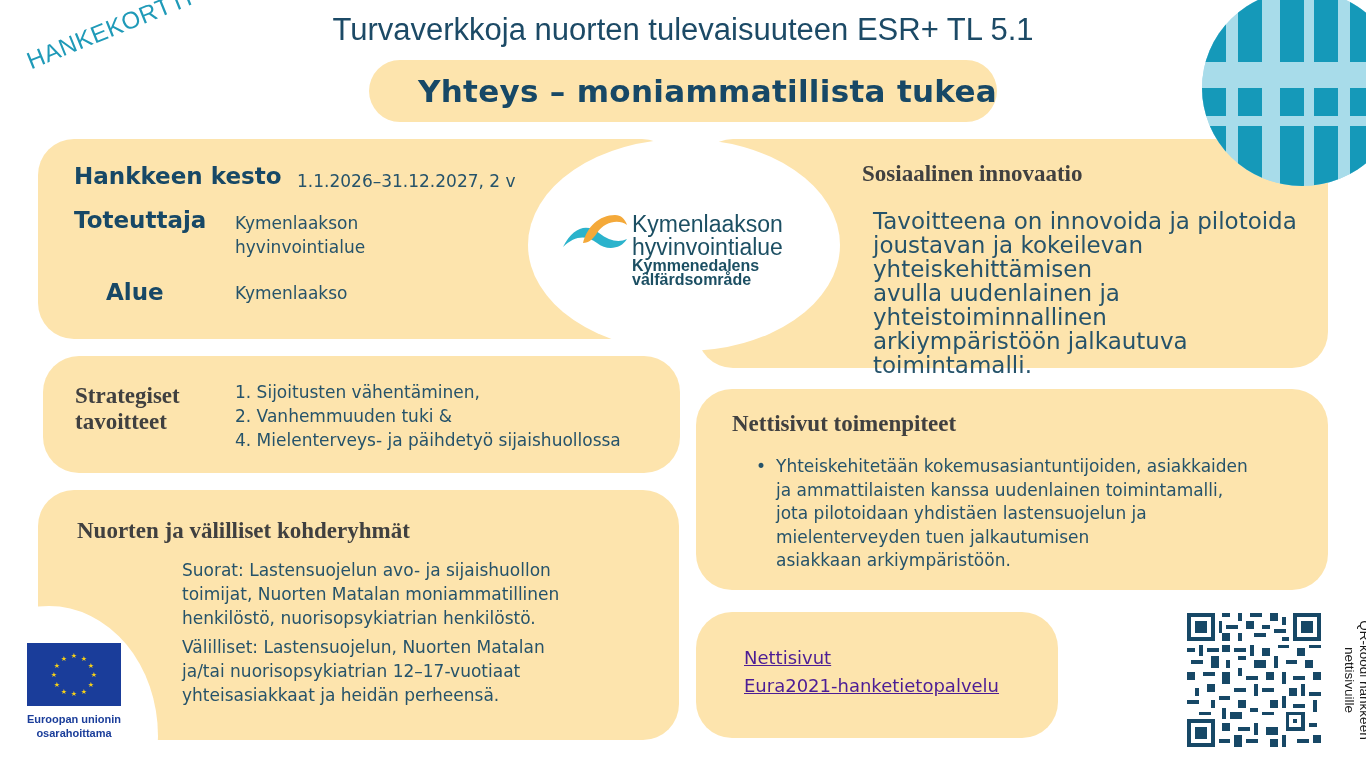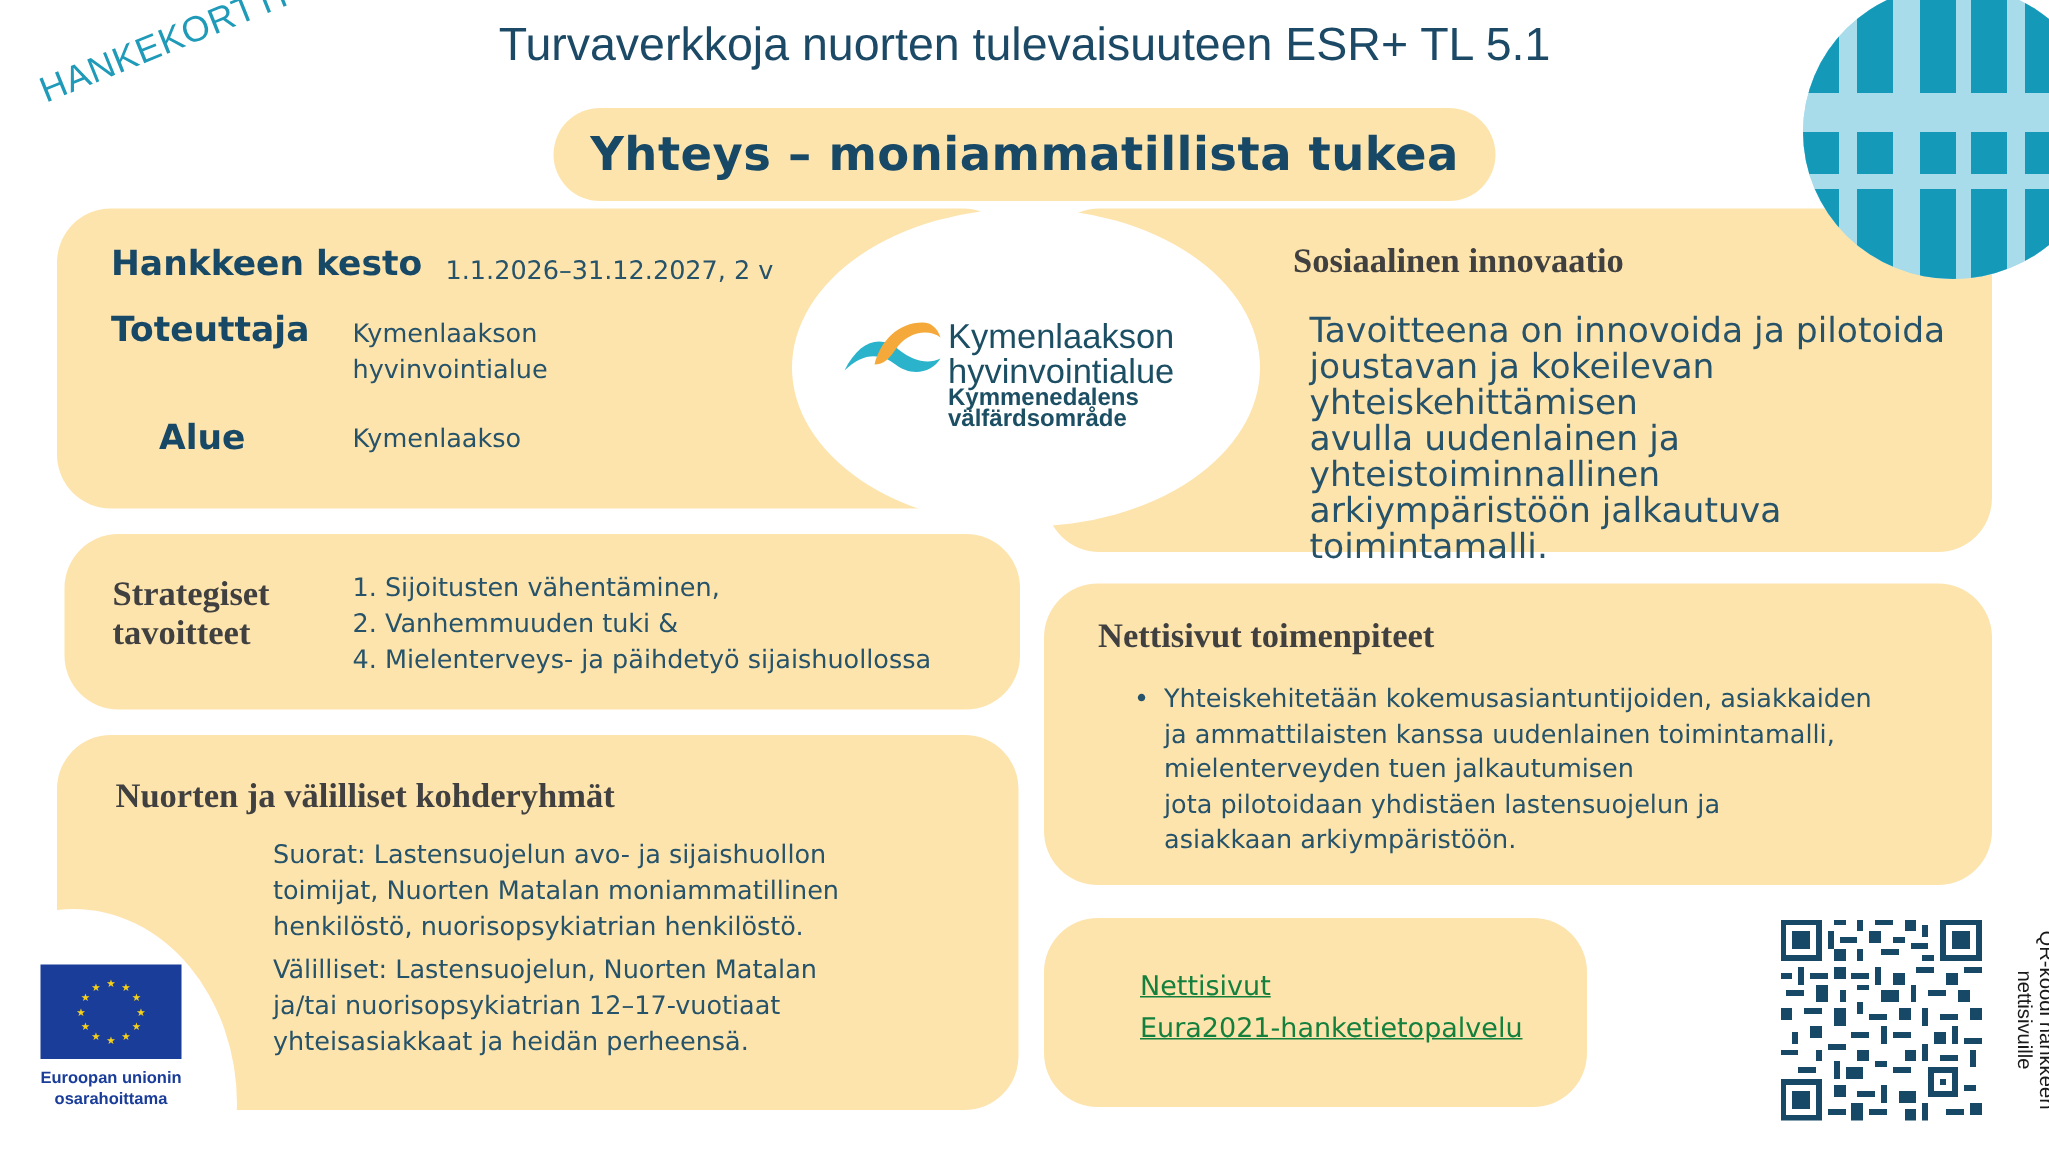--- a/index.html
+++ b/index.html
@@ -7,21 +7,21 @@
     body { position: relative; font-family: "DejaVu Sans", sans-serif; color: #1d4a63; }
     .abs { position: absolute; }
     .card { position: absolute; background: #fde4ad; border-radius: 36px; }
     .h-bold { font-weight: bold; color: #404040; font-family: Liberation Serif, serif; }
     .body-text { color: #26536a; font-family: "DejaVu Sans", sans-serif; }
 
     
     #stamp { left: 28px; top: 48px; transform: rotate(-22deg); transform-origin: left center; color: #1f9ab8; font-size: 24px; letter-spacing: 0.5px; font-family: "Liberation Sans", sans-serif; }
     #project-name { left: 0; width: 1366px; top: 12px; text-align: center; font-family: "Liberation Sans", sans-serif; font-size: 31px; color: #1c4a66; padding-right: 0; }
     #project-name span { position: relative; left: 0px; }
-    #subtitle-pill { left: 369px; top: 72px; width: 628px; height: 62px; border-radius: 31px; background: #fde4ad; display: flex; align-items: center; justify-content: center; }
+    #subtitle-pill { left: 369px; top: 60px; width: 628px; height: 62px; border-radius: 31px; background: #fde4ad; display: flex; align-items: center; justify-content: flex-end; }
     #subtitle-pill span { font-size: 31px; font-weight: bold; color: #174866; letter-spacing: 0.3px; }
 
     
     #deco-circle { left: 1202px; top: -10px; width: 200px; height: 196px; border-radius: 50%; overflow: hidden; background: #a8dcea; }
 
     
     #card-info { left: 38px; top: 139px; width: 640px; height: 200px; }
     #logo-ellipse { left: 528px; top: 139px; width: 312px; height: 212px; border-radius: 50%; background: #ffffff; }
     .label-big { font-size: 23px; font-weight: bold; color: #174866; }
     .value-sm { font-size: 17px; color: #26536a; line-height: 24px; }
@@ -32,21 +32,21 @@
     
     #card-strategy { left: 43px; top: 356px; width: 637px; height: 117px; }
     
     #card-actions { left: 696px; top: 389px; width: 632px; height: 201px; }
     
     #card-targets { left: 38px; top: 490px; width: 641px; height: 250px; }
     #eu-circle { left: -60px; top: 606px; width: 218px; height: 260px; border-radius: 50%; background: #ffffff; }
     
     #card-links { left: 696px; top: 612px; width: 362px; height: 126px; }
 
-    a.link { color: #15803d; text-decoration: underline; font-size: 18px; line-height: 28px; display: block; margin-left: 16px; }
+    a.link { color: #4c1d95; text-decoration: underline; font-size: 18px; line-height: 28px; display: block; }
     ul.bullets { list-style: none; }
     ul.bullets li { position: relative; padding-left: 22px; }
     ul.bullets li::before { content: "•"; position: absolute; left: 2px; top: 0; }
   </style>
 </head>
 <body>
 
 <div class="abs" id="stamp">HANKEKORTTI</div>
 
 <div class="abs" id="project-name"><span>Turvaverkkoja nuorten tulevaisuuteen ESR+ TL 5.1</span></div>
@@ -123,22 +123,22 @@
     <div>4. Mielenterveys- ja päihdetyö sijaishuollossa</div>
   </div>
 </div>
 
 <div class="card" id="card-actions">
   <div class="abs h-bold" style="left:36px; top:22px; font-size:23px;">Nettisivut toimenpiteet</div>
   <ul class="abs bullets body-text" style="left:58px; top:66px; font-size:17px; line-height:23.5px;">
     <li>
       <div>Yhteiskehitetään kokemusasiantuntijoiden, asiakkaiden</div>
       <div>ja ammattilaisten kanssa uudenlainen toimintamalli,</div>
+      <div>jota pilotoidaan yhdistäen lastensuojelun ja</div>
       <div>mielenterveyden tuen jalkautumisen</div>
-      <div>jota pilotoidaan yhdistäen lastensuojelun ja</div>
       <div>asiakkaan arkiympäristöön.</div>
     </li>
   </ul>
 </div>
 
 <div class="card" id="card-targets">
   <div class="abs h-bold" style="left:39px; top:28px; font-size:23px;">Nuorten ja välilliset kohderyhmät</div>
   <div class="abs body-text" style="left:144px; top:68px; font-size:17px; line-height:24px;">
     <div>Suorat: Lastensuojelun avo- ja sijaishuollon</div>
     <div>toimijat, Nuorten Matalan moniammatillinen</div>

